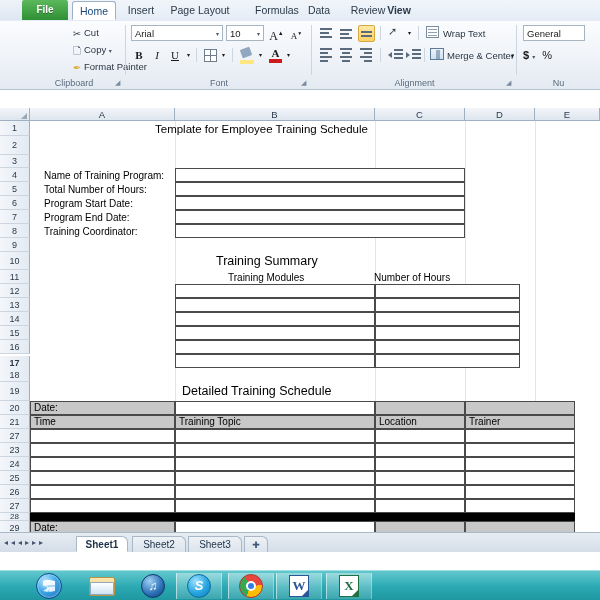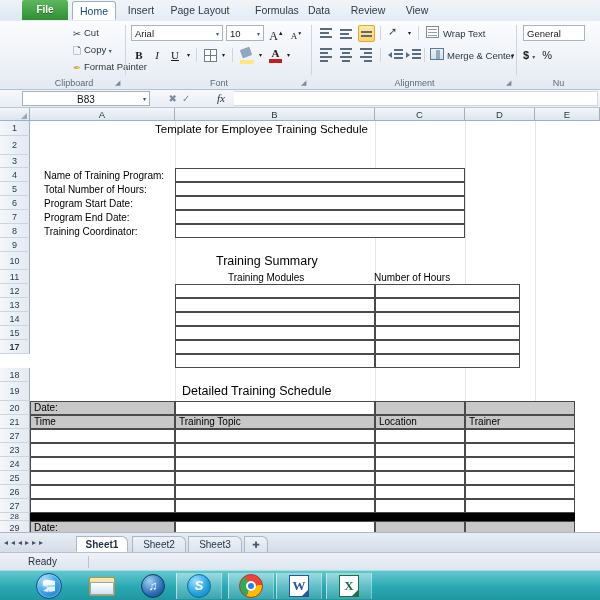--- a/index.html
+++ b/index.html
@@ -258,21 +258,21 @@
 
   <div class="tabstrip">
     <div class="corner"></div>
     <div class="tab file">File</div>
     <div class="tab active" style="left:72px;width:44px;">Home</div>
     <div class="tab" style="left:120px;width:42px;">Insert</div>
     <div class="tab" style="left:166px;width:68px;">Page Layout</div>
     <div class="tab" style="left:249px;width:56px;">Formulas</div>
     <div class="tab" style="left:300px;width:38px;">Data</div>
     <div class="tab" style="left:344px;width:48px;">Review</div>
-    <div class="tab" style="left:398px;width:38px;">View</div>
+    <div class="tab" style="left:380px;width:38px;font-weight:bold;">View</div>
   </div>
 
   <div class="ribbon">
 
     <div class="grp" id="g-clip">
       <div class="clipRow" style="top:3px;">
         <span class="ci">✂</span><span>Cut</span>
       </div>
       <div class="clipRow" style="top:20px;">
         <span class="ci">🗋</span><span>Copy</span>
@@ -391,29 +391,20 @@
       </div>
       <div class="numrow">
         <span style="font-weight:bold;">$</span>
         <span style="font-size:6px;color:#4a5a6a;">▾</span>
         <span style="margin-left:4px;">%</span>
       </div>
       <div class="glabel">Nu</div>
     </div>
   </div>
 
-  <div class="fbar">
-    <div class="namebox">
-      <span>B83</span>
-      <span class="nbArrow">▾</span>
-    </div>
-    <div class="fbBtns">✖✓</div>
-    <div class="fxLbl">fx</div>
-    <div class="fbInput"></div>
-  </div>
 
   <div class="gridwrap">
 
     <div class="selall"></div>
 
     <div class="colhdr">
       <div class="cell" style="left:30px;width:145px;">A</div>
       <div class="cell" style="left:175px;width:200px;">B</div>
       <div class="cell" style="left:375px;width:90px;">C</div>
       <div class="cell" style="left:465px;width:70px;">D</div>
@@ -430,21 +421,21 @@
       <div class="rcell" style="top:89px;height:14px;line-height:14px;">7</div>
       <div class="rcell" style="top:103px;height:14px;line-height:14px;">8</div>
       <div class="rcell" style="top:117px;height:14px;line-height:14px;">9</div>
       <div class="rcell" style="top:131px;height:18px;line-height:18px;">10</div>
       <div class="rcell" style="top:149px;height:14px;line-height:14px;">11</div>
       <div class="rcell" style="top:163px;height:14px;line-height:14px;">12</div>
       <div class="rcell" style="top:177px;height:14px;line-height:14px;">13</div>
       <div class="rcell" style="top:191px;height:14px;line-height:14px;">14</div>
       <div class="rcell" style="top:205px;height:14px;line-height:14px;">15</div>
       <div class="rcell" style="top:219px;height:14px;line-height:14px;">16</div>
-      <div class="rcell" style="top:219px;height:14px;line-height:14px;font-weight:bold;">17</div>
+      <div class="rcell" style="top:235px;height:14px;line-height:14px;font-weight:bold;">17</div>
       <div class="rcell" style="top:247px;height:14px;line-height:14px;">18</div>
       <div class="rcell" style="top:261px;height:19px;line-height:19px;">19</div>
       <div class="rcell" style="top:280px;height:14px;line-height:14px;">20</div>
       <div class="rcell" style="top:294px;height:14px;line-height:14px;">21</div>
       <div class="rcell" style="top:308px;height:14px;line-height:14px;">27</div>
       <div class="rcell" style="top:322px;height:14px;line-height:14px;">23</div>
       <div class="rcell" style="top:336px;height:14px;line-height:14px;">24</div>
       <div class="rcell" style="top:350px;height:14px;line-height:14px;">25</div>
       <div class="rcell" style="top:364px;height:14px;line-height:14px;">26</div>
       <div class="rcell" style="top:378px;height:14px;line-height:14px;">27</div>
@@ -550,24 +541,20 @@
   </div>
 
   <div class="tabbar">
     <span class="navbtns">◂◂◂▸▸▸</span>
     <div class="stab act" style="left:76px;width:52px;">Sheet1</div>
     <div class="stab" style="left:132px;width:54px;">Sheet2</div>
     <div class="stab" style="left:188px;width:54px;">Sheet3</div>
     <div class="stabnew" style="left:244px;">✚</div>
   </div>
 
-  <div class="statbar">
-    <div class="ready">Ready</div>
-    <div class="statsep"></div>
-  </div>
 
   <div class="taskbar">
     <div class="tbtn" style="left:26px;">
       <div class="ico orb"></div>
     </div>
     <div class="tbtn" style="left:78px;">
       <div class="ico folder">
         <div class="back"></div>
         <div class="front"></div>
       </div>

